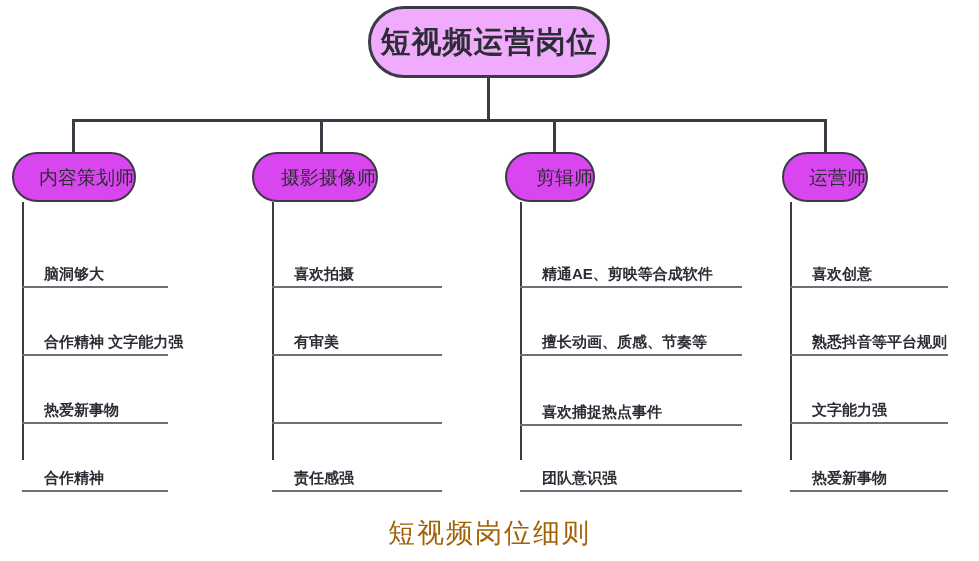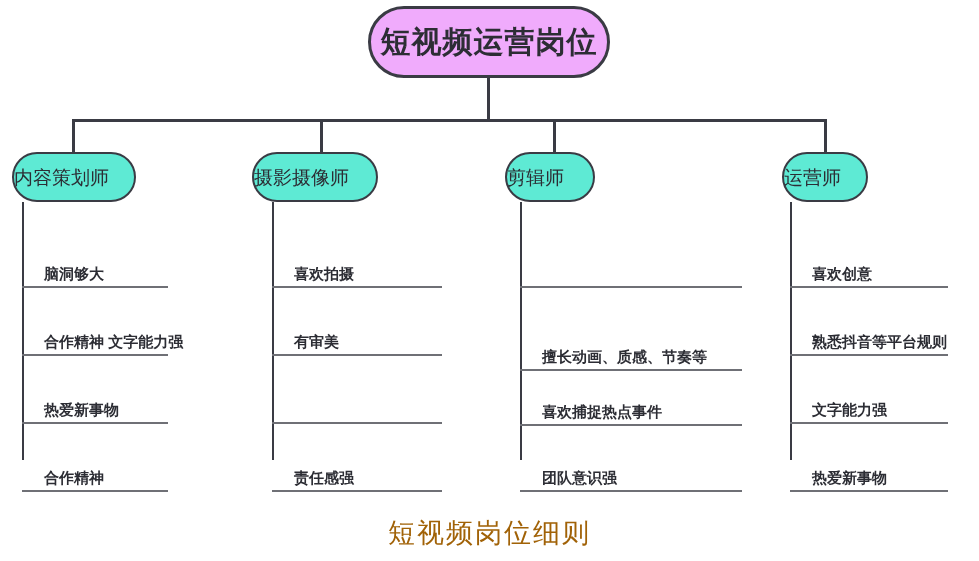--- a/index.html
+++ b/index.html
@@ -64,24 +64,24 @@
     background: #3a3b44;
   }
 
   
   .branch-node {
     position: absolute;
     top: 152px;
     height: 50px;
     border: 2px solid #3a3b44;
     border-radius: 25px;
-    background: #5eead4;
+    background: #d946ef;
     display: flex;
     align-items: center;
-    justify-content: flex-start;
+    justify-content: flex-end;
     box-sizing: border-box;
   }
   .branch-node .branch-label {
     font-size: 19px;
     font-weight: normal;
     color: #2c2d34;
     line-height: 1;
     white-space: nowrap;
   }
 
@@ -196,23 +196,24 @@
   </div>
   <div class="col-item" id="item-1-3" style="top: 222px; width: 210px;">
     <span class="item-label">责任感强</span>
     <div class="item-rule" style="width: 170px; background: rgb(111, 112, 118);"></div>
   </div>
 </div>
 
 <div class="column" id="column-2" style="left: 520px;">
   <div class="col-spine" style="height: 258px; background: rgb(58, 59, 68);"></div>
   <div class="col-item" id="item-2-0" style="top: 18px; width: 250px;">
-    <div class="item-rule" style="width: 222px; background: rgb(111, 112, 118);"></div>
-  </div>
-  <div class="col-item" id="item-2-1" style="top: 86px; width: 250px; margin-top: 15px;">
+    <span class="item-label">精通AE、剪映等合成软件</span>
+    <div class="item-rule" style="width: 222px; background: rgb(111, 112, 118);"></div>
+  </div>
+  <div class="col-item" id="item-2-1" style="top: 86px; width: 250px;">
     <span class="item-label">擅长动画、质感、节奏等</span>
     <div class="item-rule" style="width: 222px; background: rgb(111, 112, 118);"></div>
   </div>
   <div class="col-item" id="item-2-2" style="top: 156px; width: 250px; padding-left: 37px;">
     <span class="item-label">喜欢捕捉热点事件</span>
     <div class="item-rule" style="width: 222px; background: rgb(111, 112, 118);"></div>
   </div>
   <div class="col-item" id="item-2-3" style="top: 222px; width: 250px;">
     <span class="item-label">团队意识强</span>
     <div class="item-rule" style="width: 222px; background: rgb(111, 112, 118);"></div>

